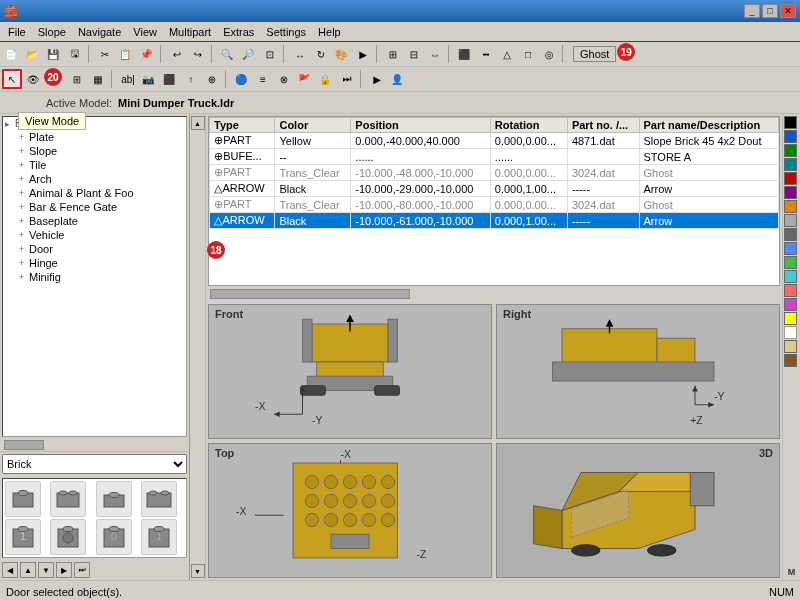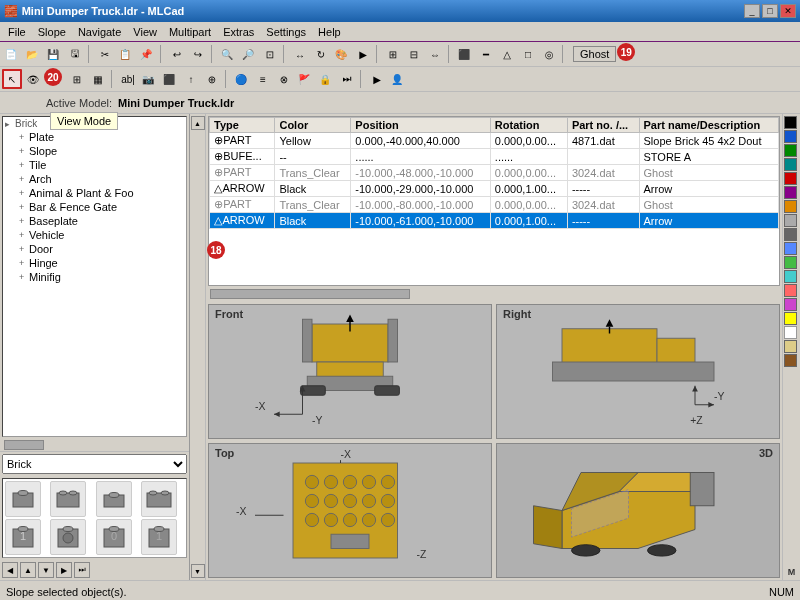--- a/index.html
+++ b/index.html
@@ -262,21 +262,20 @@
     .view-mode-tooltip {
       position: absolute;
       top: 115px;
       left: 15px;
       background: #ffffcc;
       border: 1px solid #999;
       padding: 2px 6px;
       font-size: 11px;
       z-index: 100;
       pointer-events: none;
-      margin-left: 32px;
     }
 
     
     ::-webkit-scrollbar { width: 12px; height: 12px; }
     ::-webkit-scrollbar-track { background: #d4d0c8; }
     ::-webkit-scrollbar-thumb { background: #aaa; border: 1px solid #888; }
 
     
     .vp-svg { width: 100%; height: 100%; }
     .pnav-btn {
@@ -301,21 +300,20 @@
       margin: 0 2px;
       width: 40px;
     }
   </style>
 </head>
 <body>
 
 <div id="titlebar">
   <div class="title">
     <span>🧱</span>
-    <span>Mini Dumper Truck.ldr - MLCad</span>
   </div>
   <div class="win-controls">
     <div class="win-btn">_</div>
     <div class="win-btn">□</div>
     <div class="win-btn close">✕</div>
   </div>
 </div>
 
 <div id="menubar">
   <div class="menu-item">File</div>
@@ -721,21 +719,21 @@
     <div class="color-swatch" style="background:#FFFF00;"></div>
     <div class="color-swatch" style="background:#FFFFFF; border-color:#999;"></div>
     <div class="color-swatch" style="background:#DDCC88;"></div>
     <div class="color-swatch" style="background:#885522;"></div>
     <div style="flex:1;"></div>
     <div class="palette-m">M</div>
   </div>
 </div>
 
 <div id="statusbar">
-  <span>Slope selected object(s).</span>
+  <span>Door selected object(s).</span>
   <span>NUM</span>
 </div>
 
 <div class="view-mode-tooltip" style="position:fixed; top:112px; left:18px; background:#ffffdd; border:1px solid #aaa; padding:2px 6px; font-size:11px; z-index:200;">
   <span>View Mode</span>
 </div>
 
 <div style="position:fixed; top:243px; left:207px; z-index:100; pointer-events:none;">
   <div class="circle-badge">18</div>
 </div>

